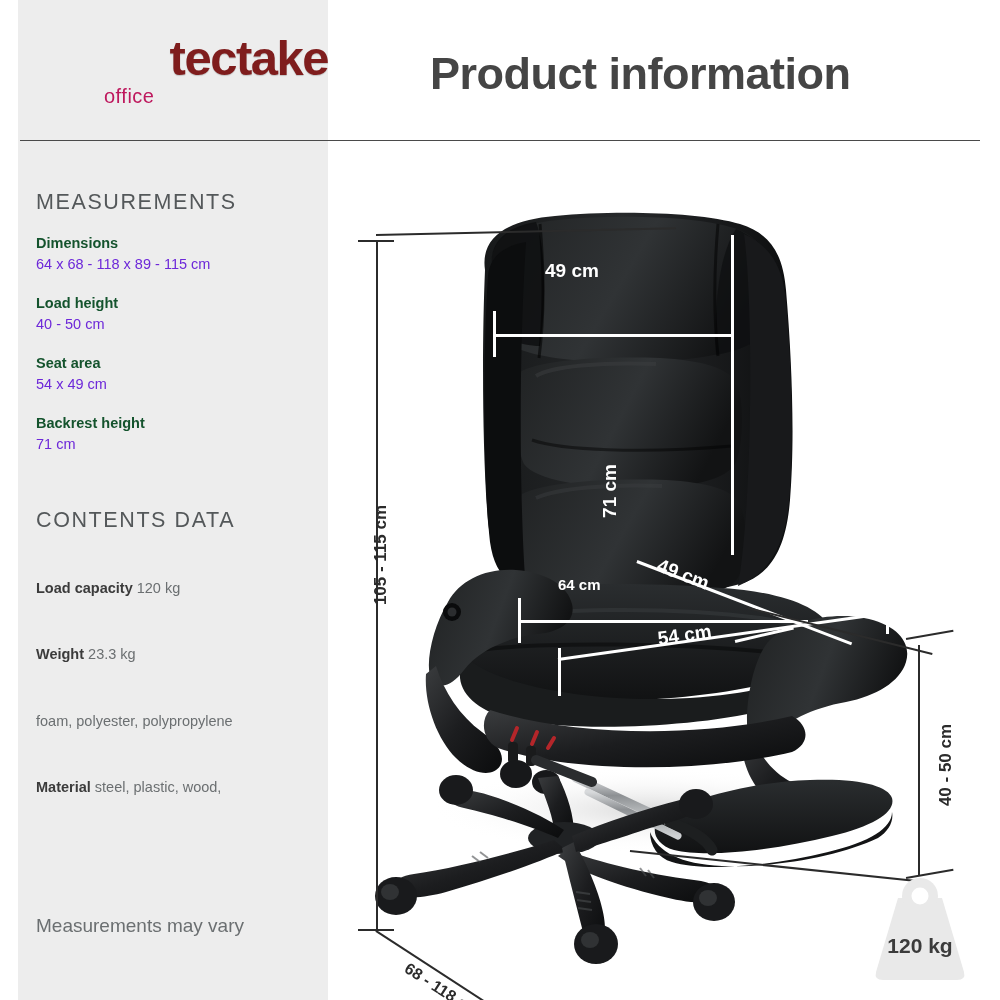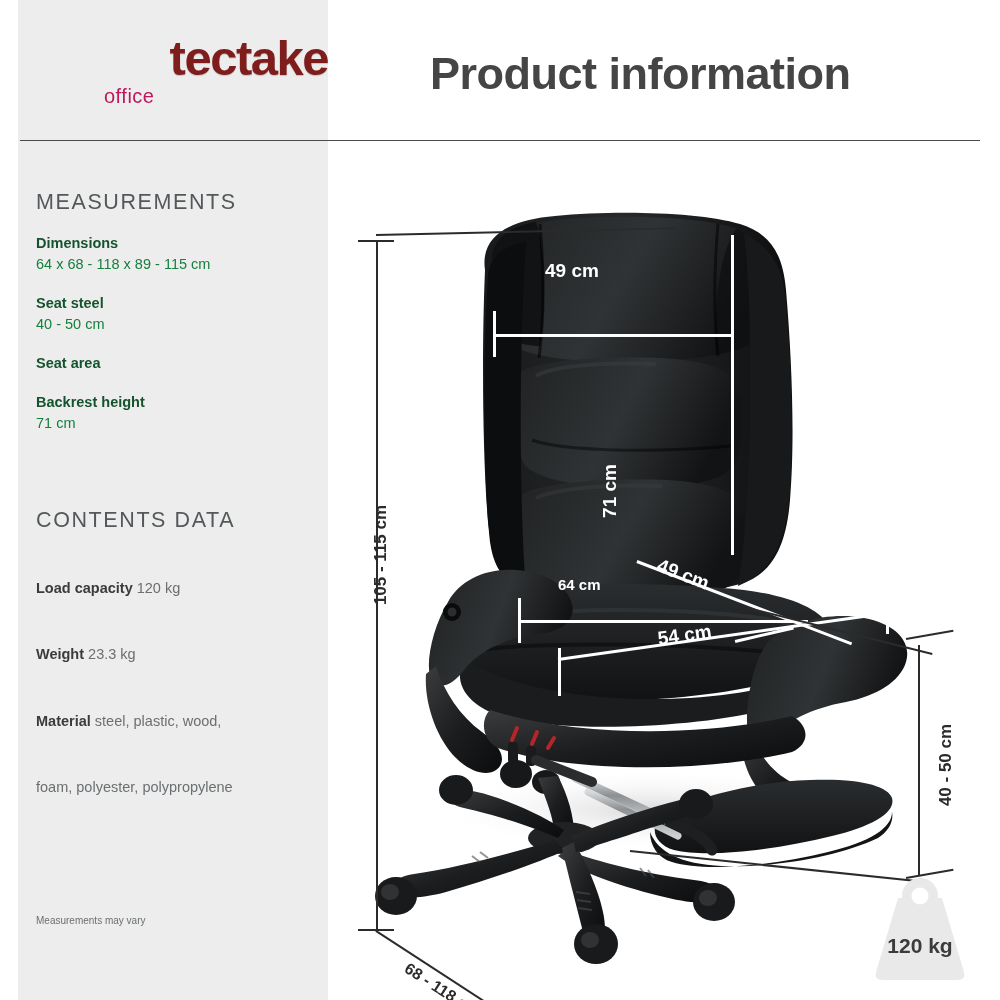--- a/index.html
+++ b/index.html
@@ -69,21 +69,21 @@
 
   .spec-group { margin-bottom: 18px; }
   .spec-label {
     font-size: 14.5px;
     font-weight: bold;
     color: #14532d;
     line-height: 1.45;
   }
   .spec-value {
     font-size: 14.5px;
-    color: #15803d;
+    color: #6d28d9;
     line-height: 1.45;
   }
 
   .tech-line {
     font-size: 14.5px;
     color: #6b6f71;
     line-height: 1.55;
     margin-top: 44px;
   }
   .tech-line b { color: #3b3b3b; }
@@ -92,21 +92,21 @@
     font-size: 14.5px;
     font-weight: bold;
     color: #3b3b3b;
     line-height: 1.58;
   }
 
   #footnote {
     position: absolute;
     left: 18px;
     top: 915px;
-    font-size: 10px;
+    font-size: 19px;
     color: #6b6f71;
   }
 
   
   #page-title {
     position: absolute;
     left: 430px;
     top: 40px;
     font-size: 45px;
     font-weight: bold;
@@ -181,47 +181,48 @@
 
   <div class="sb-content" style="top:170px;margin-top:20px;">
     <div class="section-title">MEASUREMENTS</div>
 
     <div class="spec-group">
       <div class="spec-label">Dimensions</div>
       <div class="spec-value">64 x 68 - 118 x 89 - 115 cm</div>
     </div>
 
     <div class="spec-group">
-      <div class="spec-label">Seat steel</div>
+      <div class="spec-label">Load height</div>
       <div class="spec-value">40 - 50 cm</div>
     </div>
 
     <div class="spec-group">
       <div class="spec-label">Seat area</div>
+      <div class="spec-value">54 x 49 cm</div>
     </div>
 
     <div class="spec-group">
       <div class="spec-label">Backrest height</div>
       <div class="spec-value">71 cm</div>
     </div>
   </div>
 
   <div class="sb-content" style="top:508px;">
     <div class="section-title">CONTENTS DATA</div>
 
     <div class="tech-line">
       <b>Load capacity</b><span> 120 kg</span>
     </div>
     <div class="tech-line">
       <b>Weight</b><span> 23.3 kg</span>
     </div>
+    <div class="tech-line">foam, polyester, polypropylene</div>
     <div class="tech-line">
       <b>Material</b><span> steel, plastic, wood,</span>
     </div>
-    <div class="tech-line">foam, polyester, polypropylene</div>
   </div>
 
 
   <div id="footnote">Measurements may vary</div>
 </div>
 
 <div id="page-title">Product information</div>
 <div id="header-rule"></div>
 
 <div id="stage">

